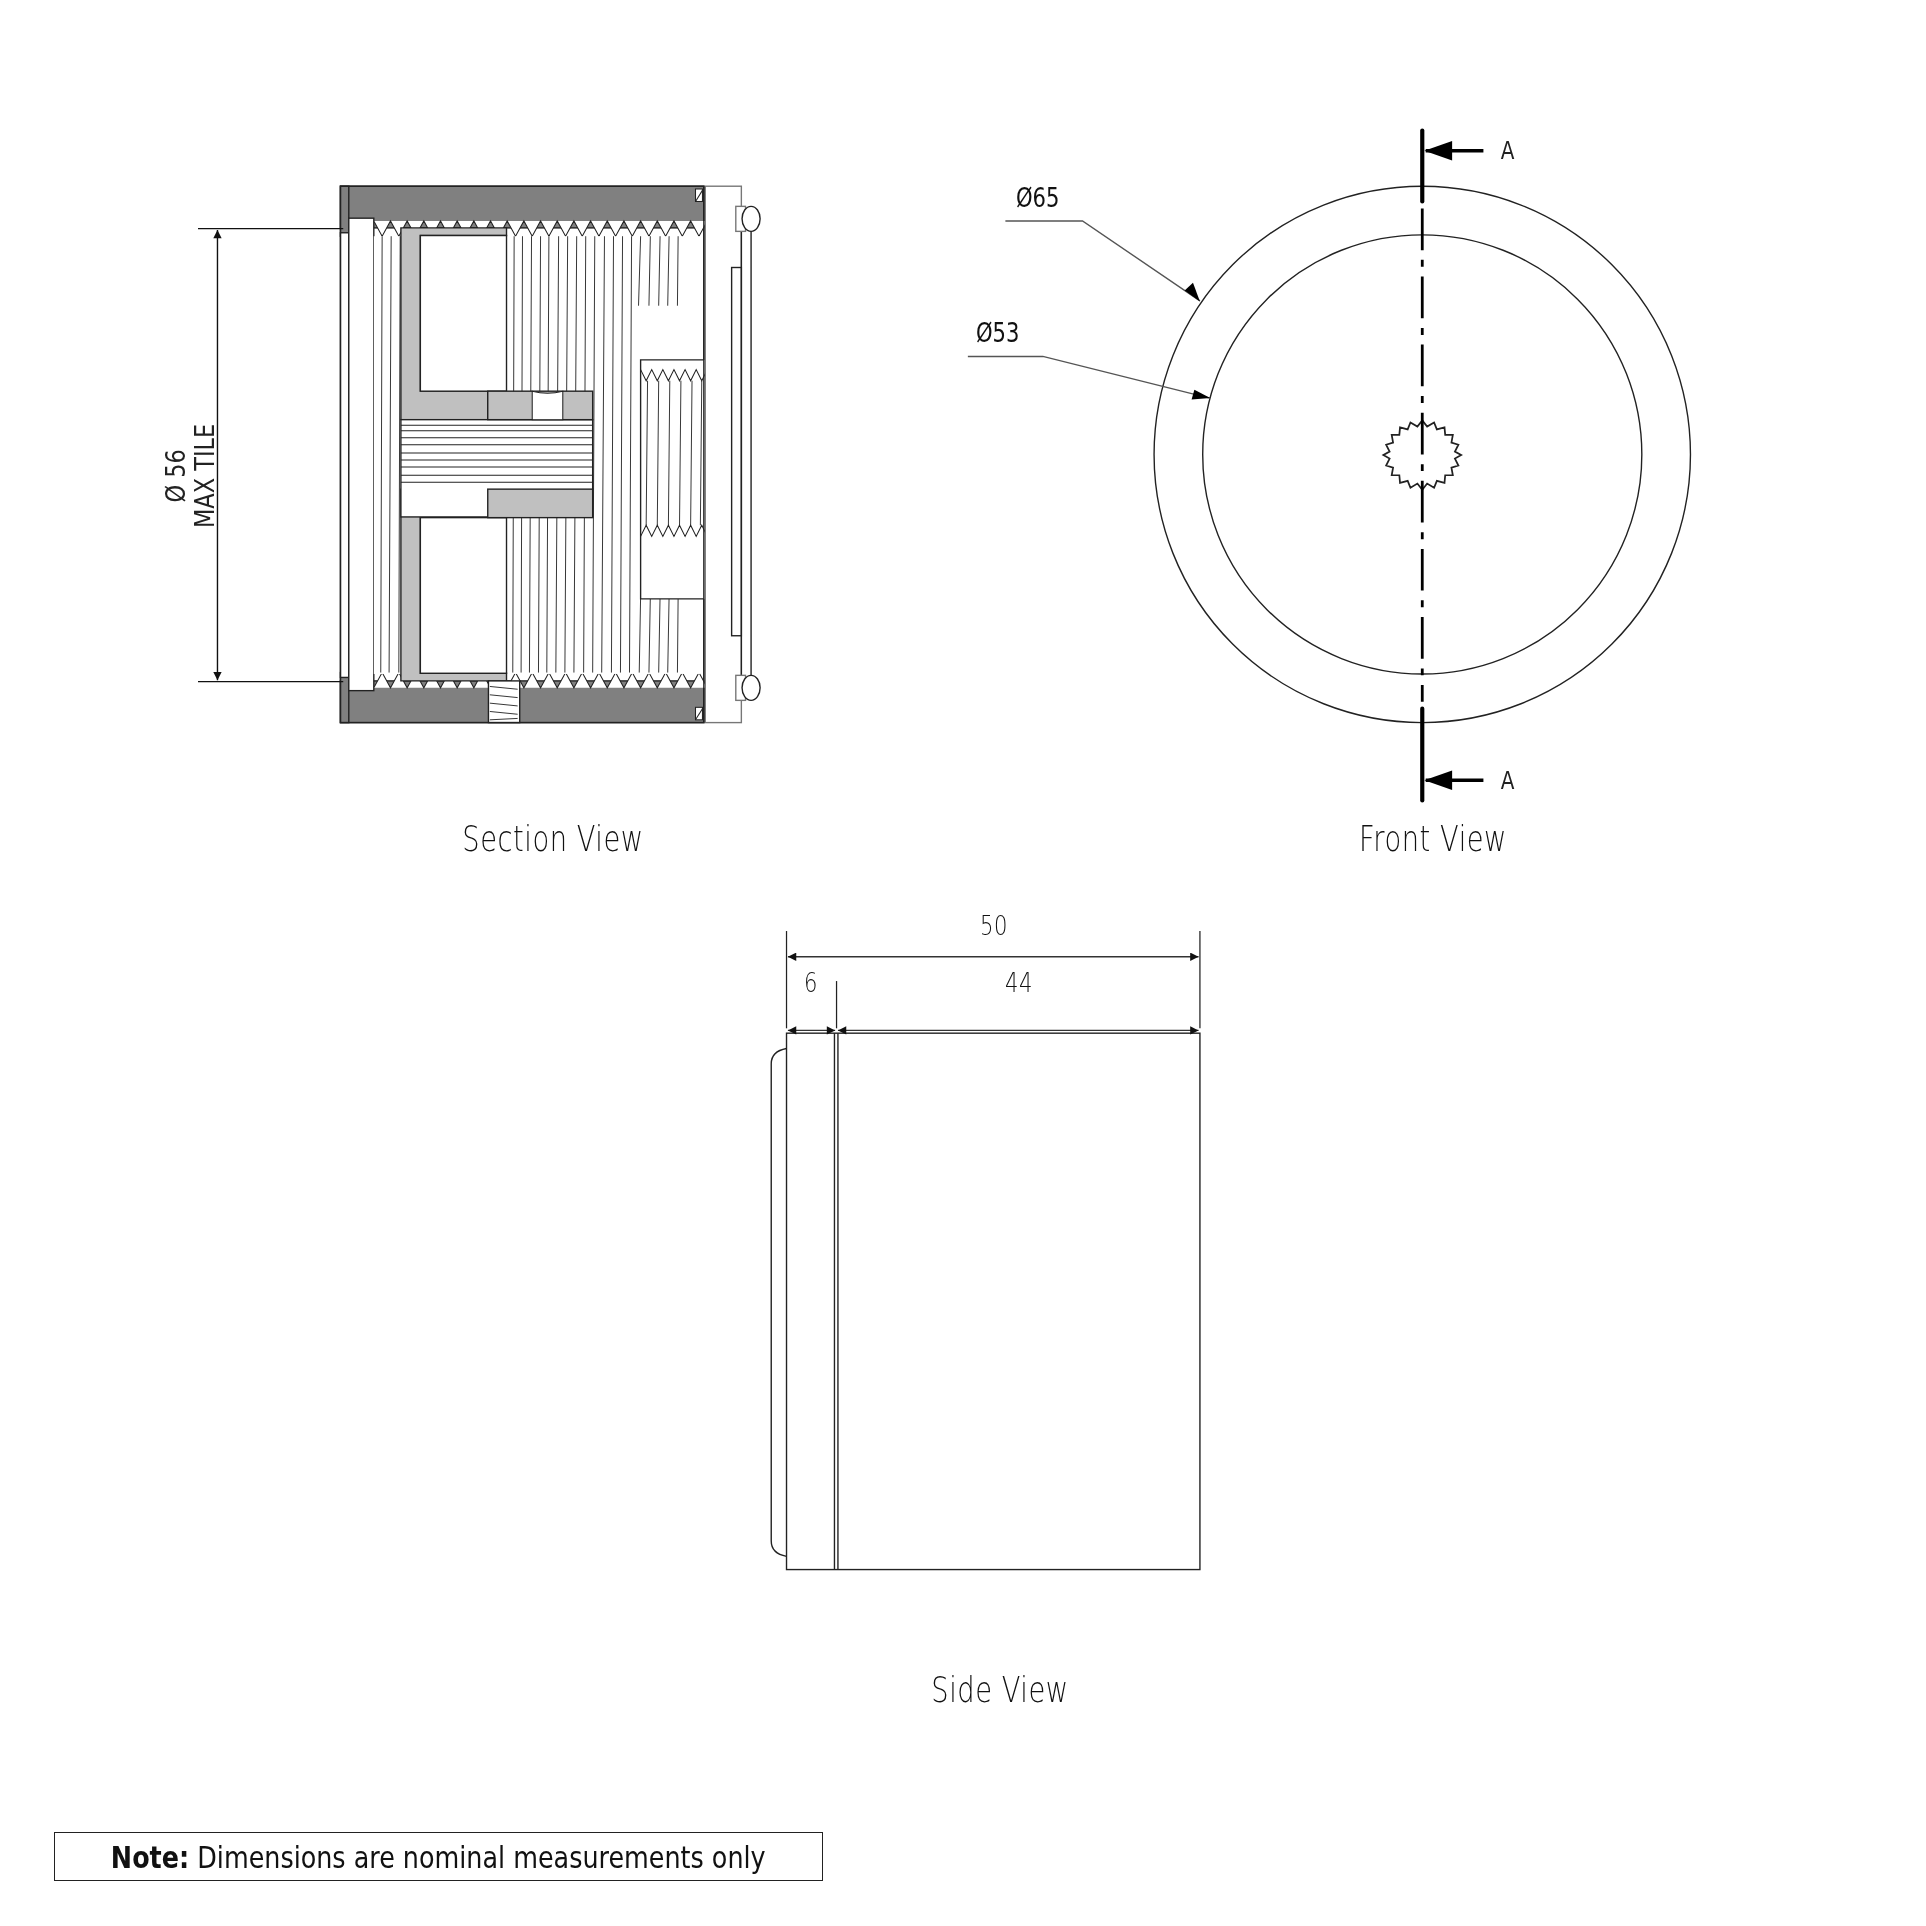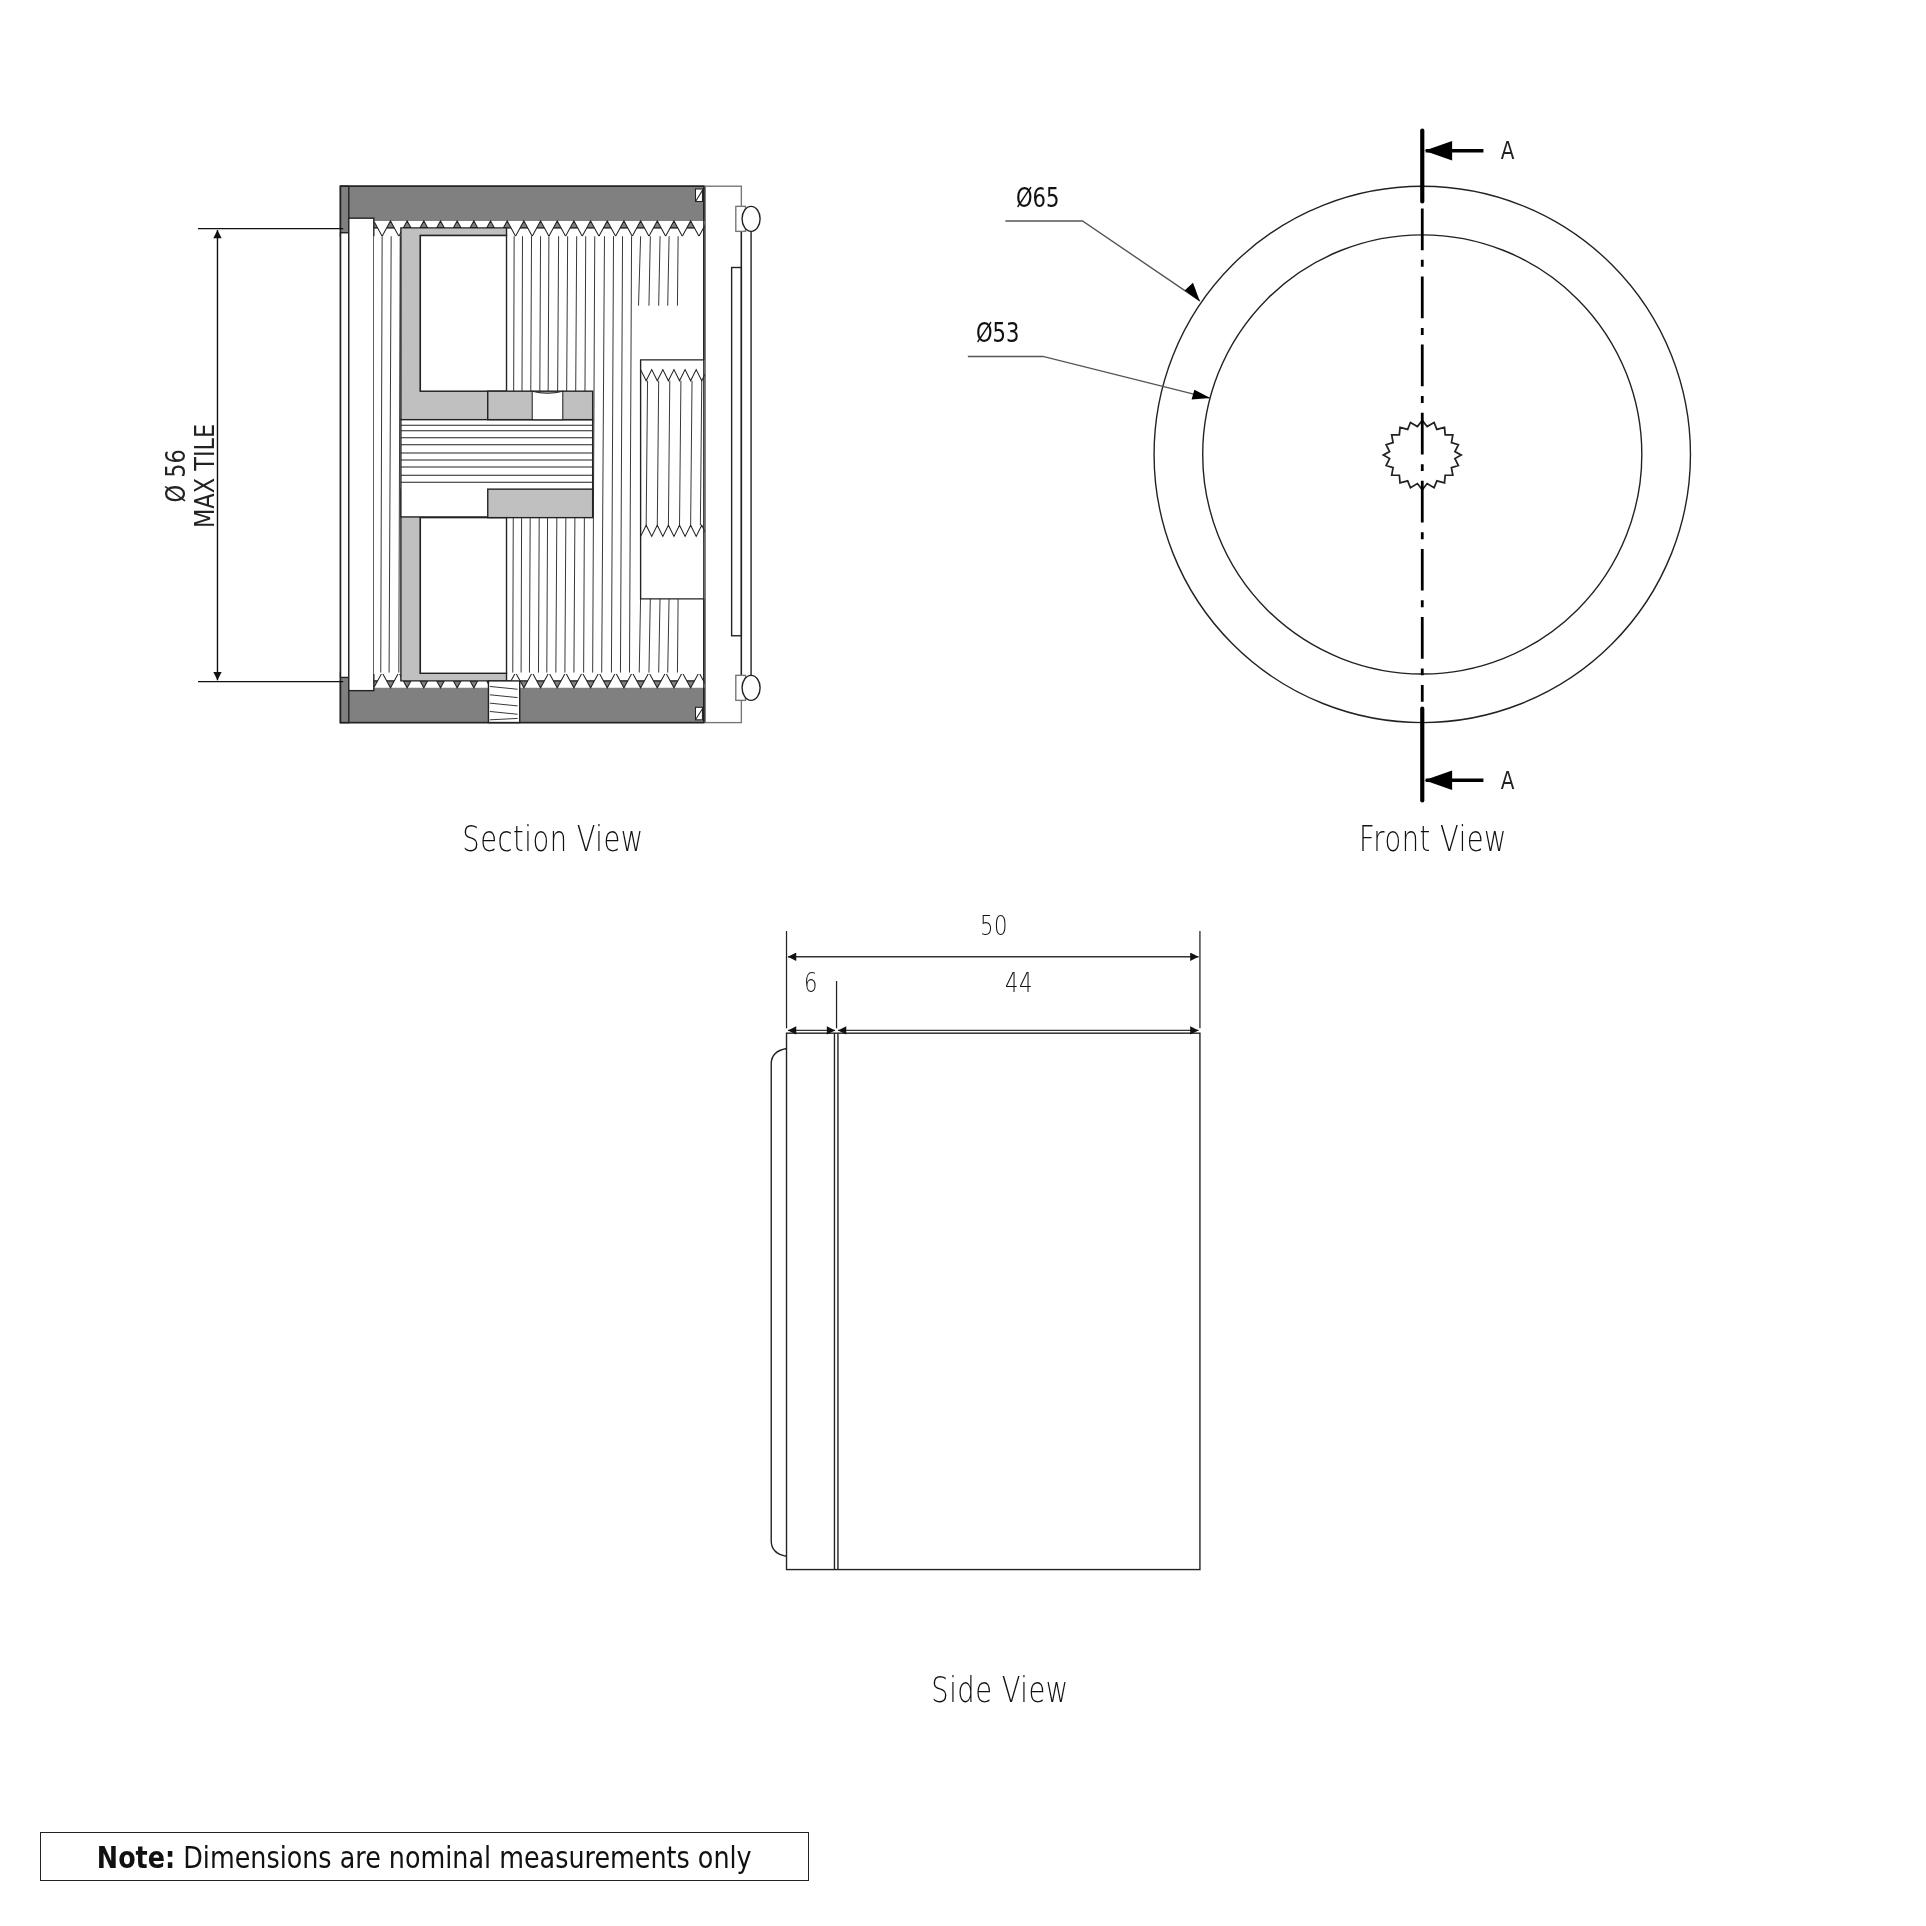--- a/index.html
+++ b/index.html
@@ -3,21 +3,21 @@
 <meta charset="utf-8">
 <style>
   html, body { margin: 0; padding: 0; background: #ffffff; }
   body { width: 1926px; height: 1926px; position: relative; overflow: hidden; font-family: "DejaVu Sans", sans-serif; }
   svg.drawing { position: absolute; left: 0; top: 0; }
   .lbl { position: absolute; font-family: "DejaVu Sans", sans-serif; color: #111; font-weight: 200; white-space: nowrap; transform: translateX(-50%); letter-spacing: 0.7px; }
   .view-title { font-size: 35px; transform: translateX(-50%) scaleX(0.78); }
   .dim-text { font-size: 26.4px; transform: translateX(-50%) scaleX(0.8); }
   .dim-text-left { position: absolute; font-size: 26.4px; color: #111; transform: scaleX(0.8); transform-origin: left center; white-space: nowrap; }
   .rot-label { position: absolute; font-size: 26.4px; color: #222; white-space: nowrap; transform-origin: left top; transform: rotate(-90deg) scaleX(0.85); line-height: 1.1; text-align: center; }
-  .note-box { position: absolute; left: 40px; top: 1832px; width: 769px; height: 49px; border: 1.4px solid #222; box-sizing: border-box; display: flex; align-items: center; justify-content: center; }
+  .note-box { position: absolute; left: 54px; top: 1832px; width: 769px; height: 49px; border: 1.4px solid #222; box-sizing: border-box; display: flex; align-items: center; justify-content: center; }
   .note-inner { font-size: 31px; color: #111; white-space: nowrap; transform: scaleX(0.82); }
   .note-inner b { font-weight: bold; }
   .sec-letter { position: absolute; font-size: 25px; color: #222; transform: scaleX(0.8); }
 </style>
 </head>
 <body>
 
 <svg class="drawing" width="1926" height="1926" viewBox="0 0 2772 2772" xmlns="http://www.w3.org/2000/svg">
   <defs>
     <marker id="arrow" viewBox="0 0 10 10" refX="10" refY="5" markerWidth="22" markerHeight="12" markerUnits="userSpaceOnUse" orient="auto-start-reverse">

